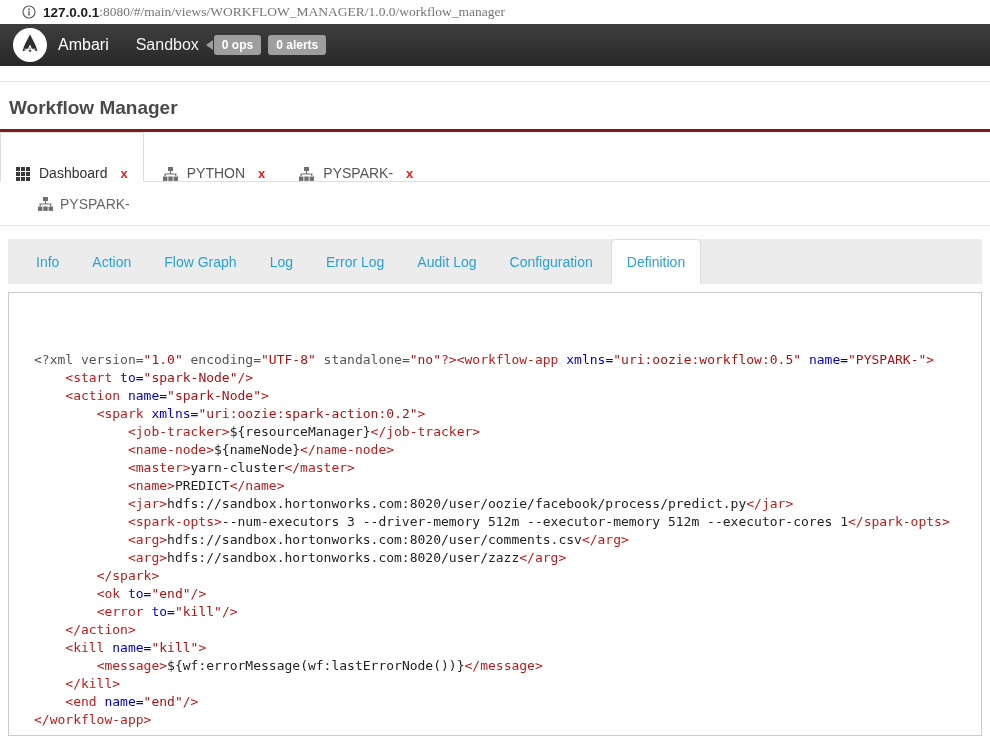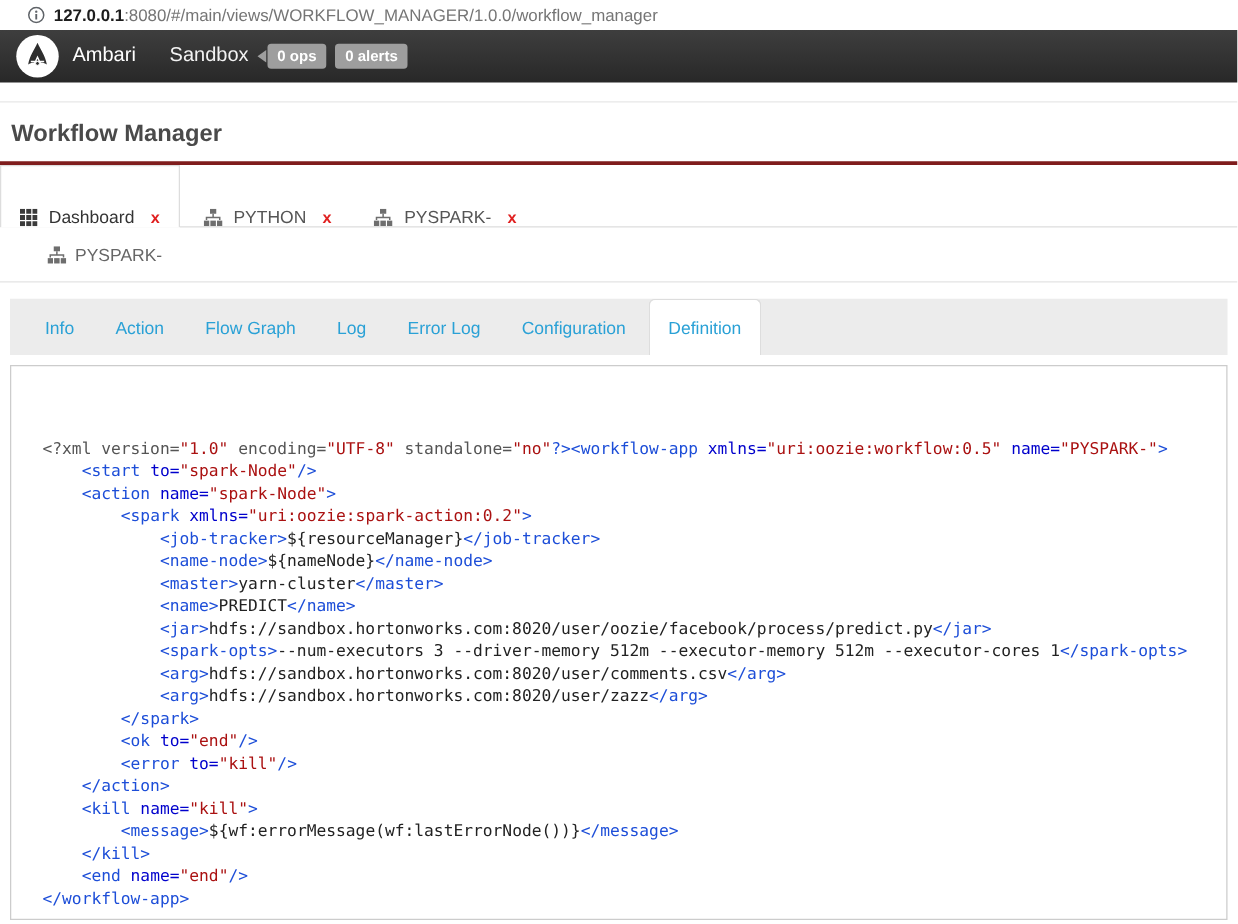--- a/index.html
+++ b/index.html
@@ -4,21 +4,21 @@
 <style>
   * { margin:0; padding:0; box-sizing:border-box; }
   html,body { width:990px; height:739px; overflow:hidden; background:#fff;
               font-family:"Liberation Sans", sans-serif; }
 
   
   .url-bar { height:24px; display:flex; align-items:center; padding-left:22px;
              background:#fff; font-size:13.5px; }
   .url-bar .info-ic { margin-right:7px; display:flex; align-items:center; }
   .url-host { font-weight:bold; color:#1d1d1d; }
-  .url-rest { color:#757575; }
+  .url-rest { color:#757575;font-family:Liberation Serif, serif; }
 
   
   .ambari-header { height:42px; background:linear-gradient(#3e3e3e,#282828);
                    display:flex; align-items:center; }
   .logo-circle { width:34px; height:34px; border-radius:50%; background:#fff;
                  margin-left:13px; display:flex; align-items:center; justify-content:center; }
   .brand { color:#fff; font-size:16px; margin-left:11px; cursor:pointer; }
   .cluster { color:#f2f2f2; font-size:16px; margin-left:27px; cursor:pointer; }
   .badge-arrow { width:0; height:0; border-top:5px solid transparent;
                  border-bottom:5px solid transparent; border-right:7px solid #9e9e9e;
@@ -55,21 +55,21 @@
                 color:#2aa1d6; font-size:14px; cursor:pointer; }
   .detail-tab.active { background:#fff; border:1px solid #ddd; border-bottom:none;
                        border-radius:5px 5px 0 0; }
 
   
   .content-panel { margin-top:8px; border:1px solid #ccc; background:#fff;
                    height:444px; overflow:hidden; }
   .code { font-family:"DejaVu Sans Mono","Liberation Mono",monospace; font-size:13px;
           line-height:18px; white-space:pre; padding:58px 10px 0 25px; color:#222; }
   .code-line { height:18px; }
-  .tok-tag  { color:#1d4ed8; }
+  .tok-tag  { color:#b91c1c; }
   .tok-attr { color:#0000cc; }
   .tok-str  { color:#aa1111; }
   .tok-meta { color:#555555; }
   .tok-txt  { color:#222222; }
 </style>
 </head>
 <body>
 
 <div class="url-bar">
   <span class="info-ic">
@@ -164,20 +164,21 @@
   </div>
 
   <div class="detail-wrap">
 
     <div class="detail-tabs">
       <div class="detail-tab">Info</div>
       <div class="detail-tab">Action</div>
       <div class="detail-tab">Flow Graph</div>
       <div class="detail-tab">Log</div>
       <div class="detail-tab">Error Log</div>
+      <div class="detail-tab">Audit Log</div>
       <div class="detail-tab">Configuration</div>
       <div class="detail-tab active">Definition</div>
     </div>
 
     <div class="content-panel">
       <pre class="code"><div class="code-line"><span class="tok-meta">&lt;?xml version=</span><span class="tok-str">"1.0"</span><span class="tok-meta"> encoding=</span><span class="tok-str">"UTF-8"</span><span class="tok-meta"> standalone=</span><span class="tok-str">"no"</span><span class="tok-tag">?&gt;&lt;workflow-app </span><span class="tok-attr">xmlns=</span><span class="tok-str">"uri:oozie:workflow:0.5"</span><span class="tok-txt"> </span><span class="tok-attr">name=</span><span class="tok-str">"PYSPARK-"</span><span class="tok-tag">&gt;</span></div><div class="code-line"><span class="tok-txt">    </span><span class="tok-tag">&lt;start </span><span class="tok-attr">to=</span><span class="tok-str">"spark-Node"</span><span class="tok-tag">/&gt;</span></div><div class="code-line"><span class="tok-txt">    </span><span class="tok-tag">&lt;action </span><span class="tok-attr">name=</span><span class="tok-str">"spark-Node"</span><span class="tok-tag">&gt;</span></div><div class="code-line"><span class="tok-txt">        </span><span class="tok-tag">&lt;spark </span><span class="tok-attr">xmlns=</span><span class="tok-str">"uri:oozie:spark-action:0.2"</span><span class="tok-tag">&gt;</span></div><div class="code-line"><span class="tok-txt">            </span><span class="tok-tag">&lt;job-tracker&gt;</span><span class="tok-txt">${resourceManager}</span><span class="tok-tag">&lt;/job-tracker&gt;</span></div><div class="code-line"><span class="tok-txt">            </span><span class="tok-tag">&lt;name-node&gt;</span><span class="tok-txt">${nameNode}</span><span class="tok-tag">&lt;/name-node&gt;</span></div><div class="code-line"><span class="tok-txt">            </span><span class="tok-tag">&lt;master&gt;</span><span class="tok-txt">yarn-cluster</span><span class="tok-tag">&lt;/master&gt;</span></div><div class="code-line"><span class="tok-txt">            </span><span class="tok-tag">&lt;name&gt;</span><span class="tok-txt">PREDICT</span><span class="tok-tag">&lt;/name&gt;</span></div><div class="code-line"><span class="tok-txt">            </span><span class="tok-tag">&lt;jar&gt;</span><span class="tok-txt">hdfs://sandbox.hortonworks.com:8020/user/oozie/facebook/process/predict.py</span><span class="tok-tag">&lt;/jar&gt;</span></div><div class="code-line"><span class="tok-txt">            </span><span class="tok-tag">&lt;spark-opts&gt;</span><span class="tok-txt">--num-executors 3 --driver-memory 512m --executor-memory 512m --executor-cores 1</span><span class="tok-tag">&lt;/spark-opts&gt;</span></div><div class="code-line"><span class="tok-txt">            </span><span class="tok-tag">&lt;arg&gt;</span><span class="tok-txt">hdfs://sandbox.hortonworks.com:8020/user/comments.csv</span><span class="tok-tag">&lt;/arg&gt;</span></div><div class="code-line"><span class="tok-txt">            </span><span class="tok-tag">&lt;arg&gt;</span><span class="tok-txt">hdfs://sandbox.hortonworks.com:8020/user/zazz</span><span class="tok-tag">&lt;/arg&gt;</span></div><div class="code-line"><span class="tok-txt">        </span><span class="tok-tag">&lt;/spark&gt;</span></div><div class="code-line"><span class="tok-txt">        </span><span class="tok-tag">&lt;ok </span><span class="tok-attr">to=</span><span class="tok-str">"end"</span><span class="tok-tag">/&gt;</span></div><div class="code-line"><span class="tok-txt">        </span><span class="tok-tag">&lt;error </span><span class="tok-attr">to=</span><span class="tok-str">"kill"</span><span class="tok-tag">/&gt;</span></div><div class="code-line"><span class="tok-txt">    </span><span class="tok-tag">&lt;/action&gt;</span></div><div class="code-line"><span class="tok-txt">    </span><span class="tok-tag">&lt;kill </span><span class="tok-attr">name=</span><span class="tok-str">"kill"</span><span class="tok-tag">&gt;</span></div><div class="code-line"><span class="tok-txt">        </span><span class="tok-tag">&lt;message&gt;</span><span class="tok-txt">${wf:errorMessage(wf:lastErrorNode())}</span><span class="tok-tag">&lt;/message&gt;</span></div><div class="code-line"><span class="tok-txt">    </span><span class="tok-tag">&lt;/kill&gt;</span></div><div class="code-line"><span class="tok-txt">    </span><span class="tok-tag">&lt;end </span><span class="tok-attr">name=</span><span class="tok-str">"end"</span><span class="tok-tag">/&gt;</span></div><div class="code-line"><span class="tok-tag">&lt;/workflow-app&gt;</span></div></pre>
     </div>
   </div>
 
 </div>

